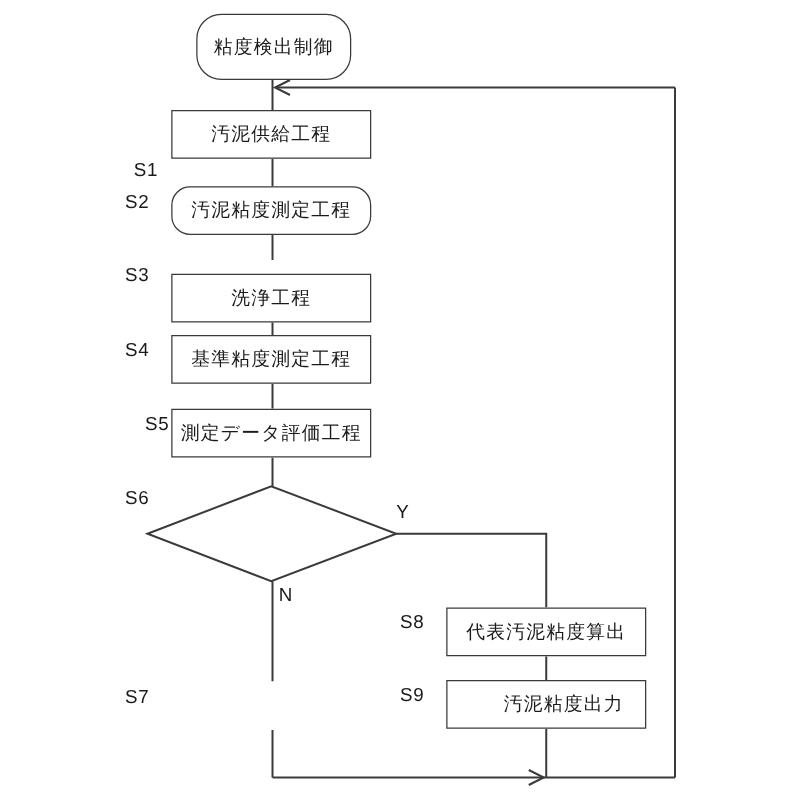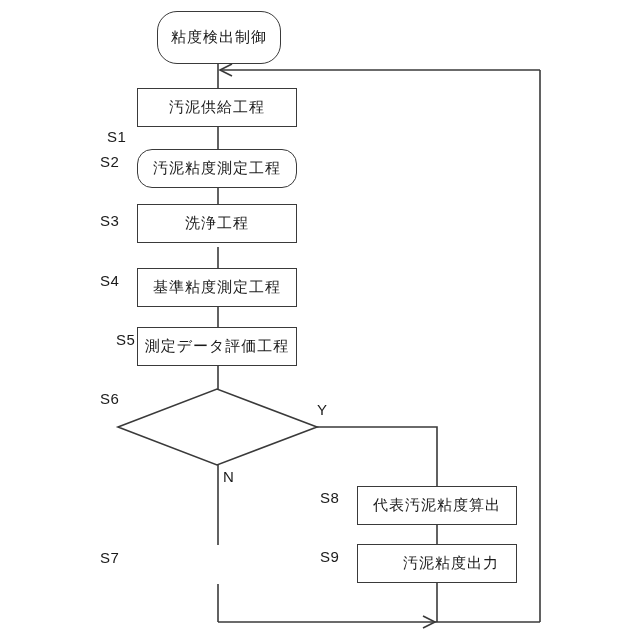--- a/index.html
+++ b/index.html
@@ -123,21 +123,21 @@
   <div class="step-id" style="left:100px; top:549px;">S7</div>
   <div class="step-id" style="left:320px; top:489px;">S8</div>
   <div class="step-id" style="left:320px; top:548px;">S9</div>
 
   <div class="pbox col-left" style="top:88px;">
     <span>汚泥供給工程</span>
   </div>
   <div class="pbox col-left" style="top:149px;border-radius:15px;">
     <span>汚泥粘度測定工程</span>
   </div>
-  <div class="pbox col-left" style="top:204px;text-align:right;">
+  <div class="pbox col-left" style="top:219px;text-align:right;">
     <span>洗浄工程</span>
   </div>
   <div class="pbox col-left" style="top:268px;">
     <span>基準粘度測定工程</span>
   </div>
   <div class="pbox col-left" style="top:327px;">
     <span>測定データ評価工程</span>
   </div>
 
   <div class="pbox col-right" style="top:486px;">

